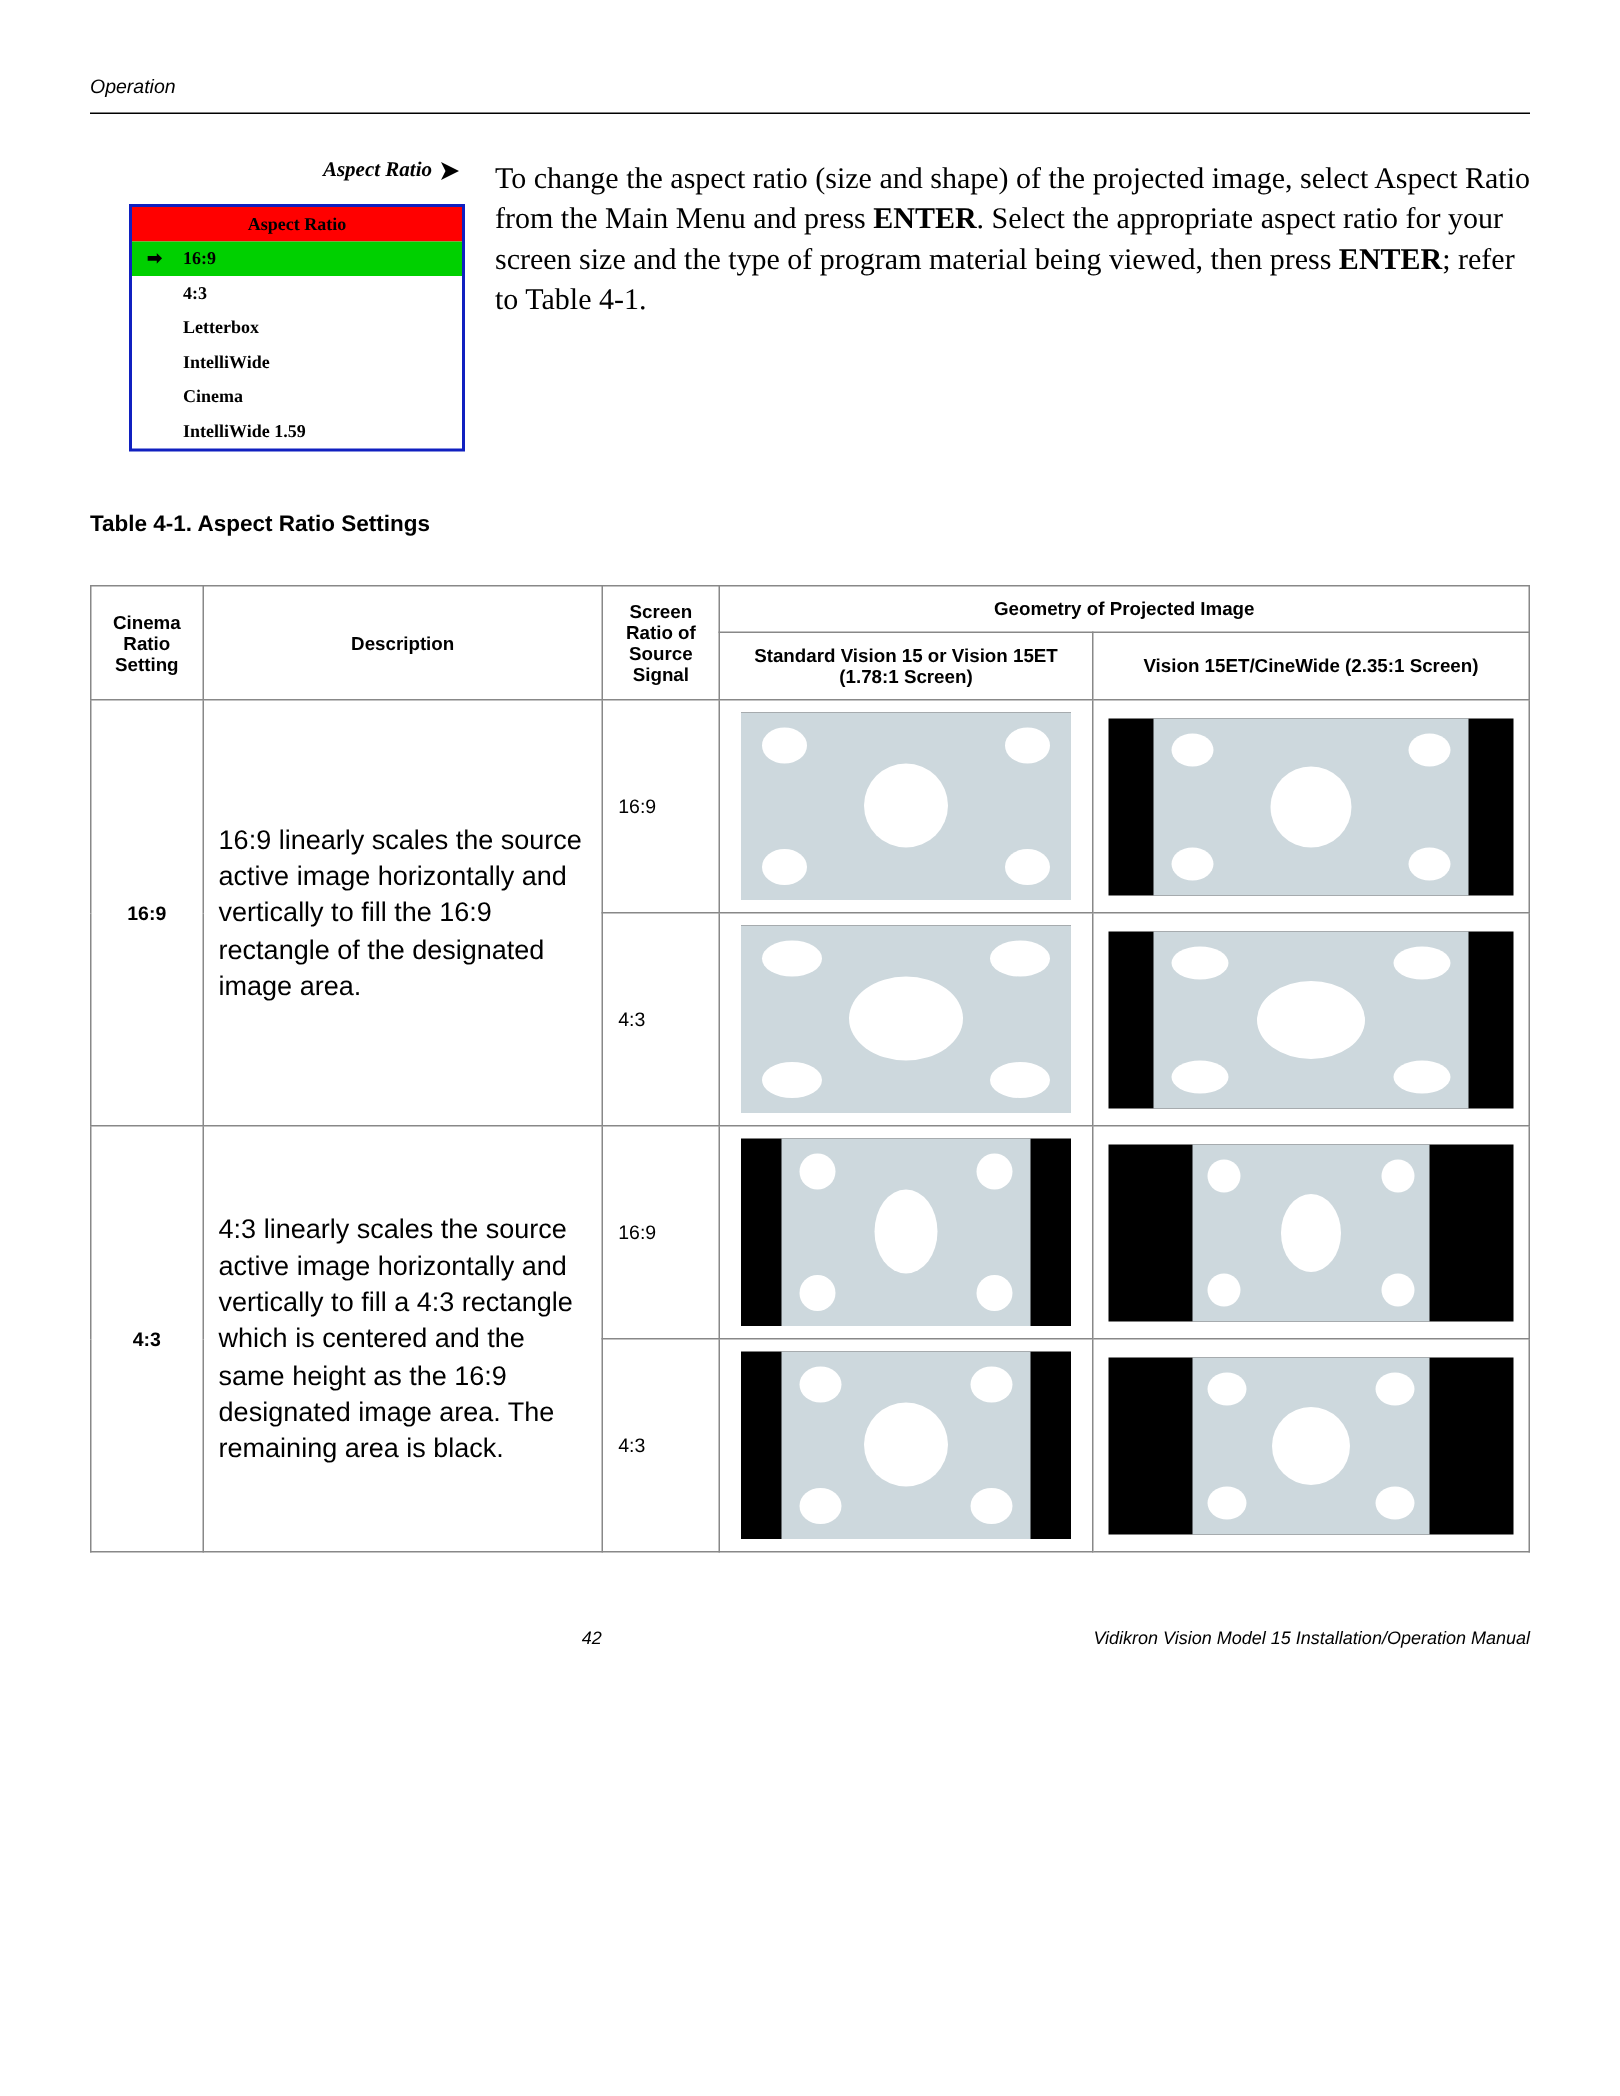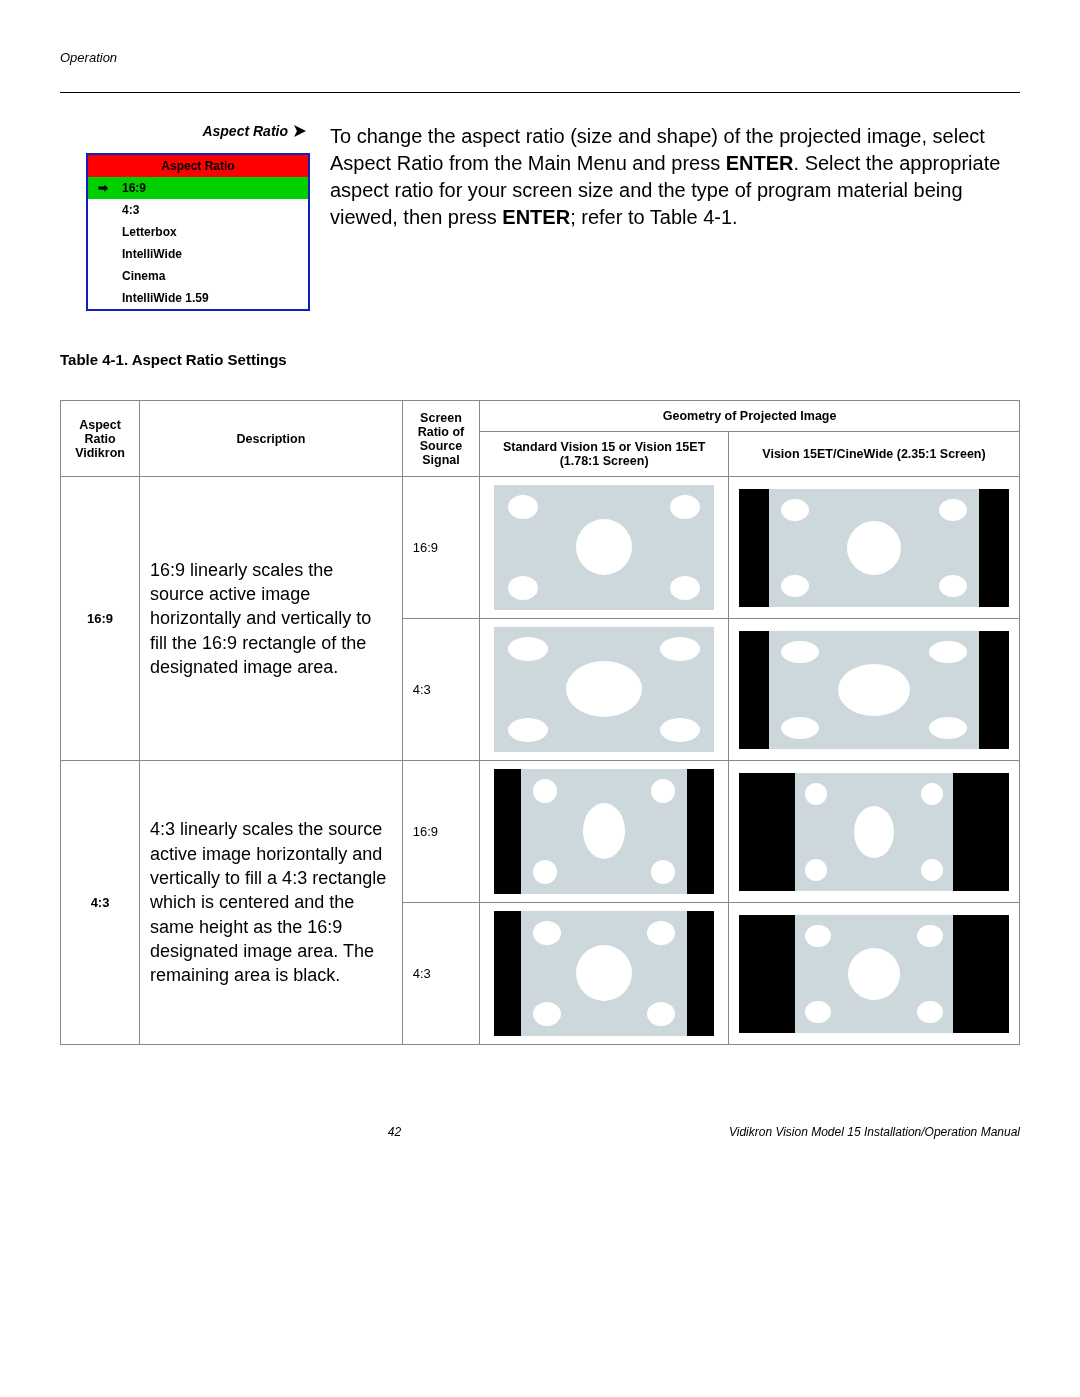--- a/index.html
+++ b/index.html
@@ -7,31 +7,32 @@
     font-size: 14px;
     width: 1080px;
     margin: 0;
     padding: 50px 60px 40px 60px;
     box-sizing: border-box;
     color: #000;
   }
   .header-label {
     font-style: italic;
     font-size: 13px;
-    margin-bottom: 27px;
+    margin-bottom: 10px;
   }
   hr.topline {
     border: none;
     border-top: 1px solid #000;
     margin: 8px 0 30px 0;
   }
   .top-row {
     display: flex;
     align-items: flex-start;
     gap: 20px;
+    font-family: Liberation Serif, serif;
   }
   .side-block {
     width: 250px;
     flex-shrink: 0;
   }
   .side-title {
     font-weight: bold;
     font-style: italic;
     text-align: right;
     font-size: 14px;
@@ -114,21 +115,21 @@
   }
   .circ {
     background: #fff;
     border-radius: 50%;
     position: absolute;
   }
   .footer {
     display: flex;
     font-style: italic;
     font-size: 12px;
-    margin-top: 80px;
+    margin-top: 50px;
   }
   .footer .pg { flex:1; text-align:center; }
   .footer .src { text-align:right; }
 </style>
 </head>
 <body>
 
 <div class="header-label">Operation</div>
 <hr class="topline">
 
@@ -153,21 +154,21 @@
   <div class="intro">
     <span>To change the aspect ratio (size and shape) of the projected image, select Aspect Ratio from the Main Menu and press </span><b>ENTER</b><span>. Select the appropriate aspect ratio for your screen size and the type of program material being viewed, then press </span><b>ENTER</b><span>; refer to Table 4-1.</span>
   </div>
 </div>
 
 <h3 class="table-title">Table 4-1. Aspect Ratio Settings</h3>
 
 <table class="ratio">
   <thead>
     <tr>
-      <th rowspan="2">Aspect Ratio Vidikron</th>
+      <th rowspan="2">Cinema Ratio Setting</th>
       <th rowspan="2">Description</th>
       <th rowspan="2">Screen Ratio of Source Signal</th>
       <th colspan="2">Geometry of Projected Image</th>
     </tr>
     <tr>
       <th>Standard Vision 15 or Vision 15ET (1.78:1 Screen)</th>
       <th>Vision 15ET/CineWide (2.35:1 Screen)</th>
     </tr>
   </thead>
   <tbody>

